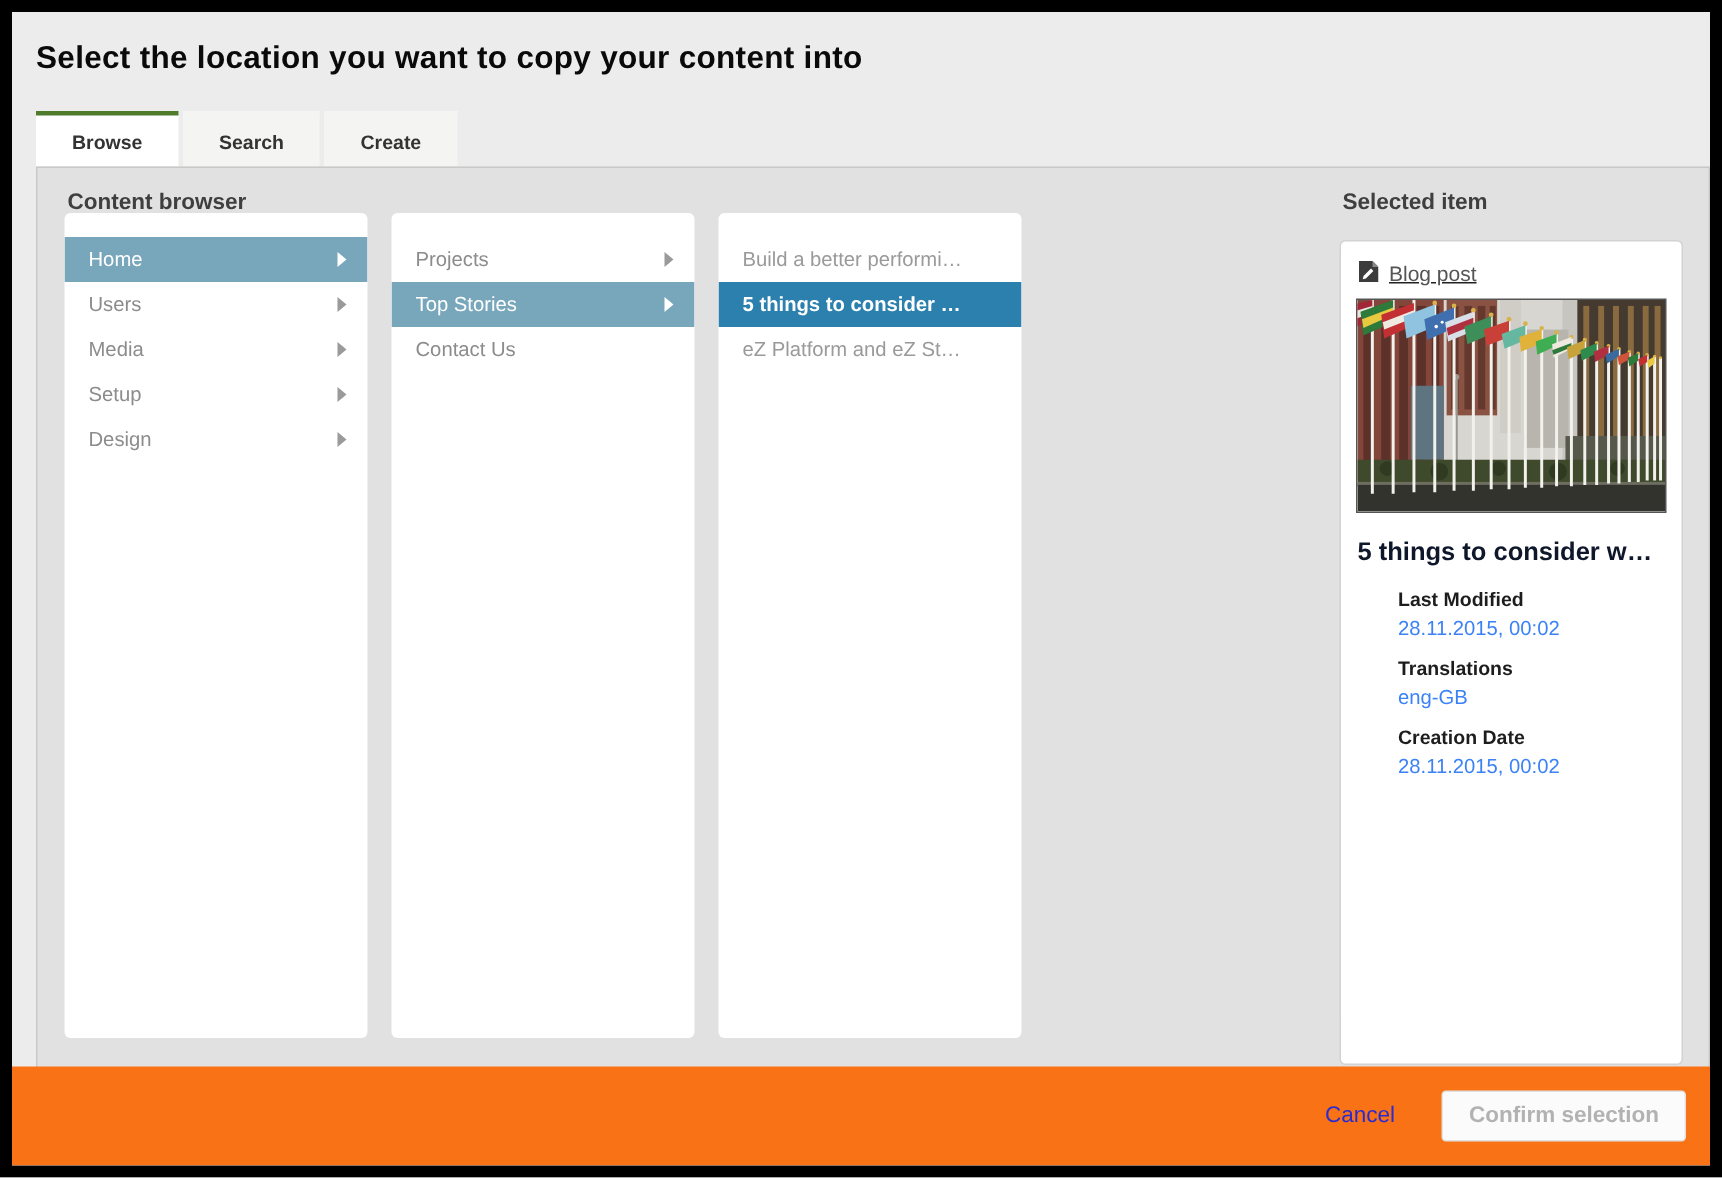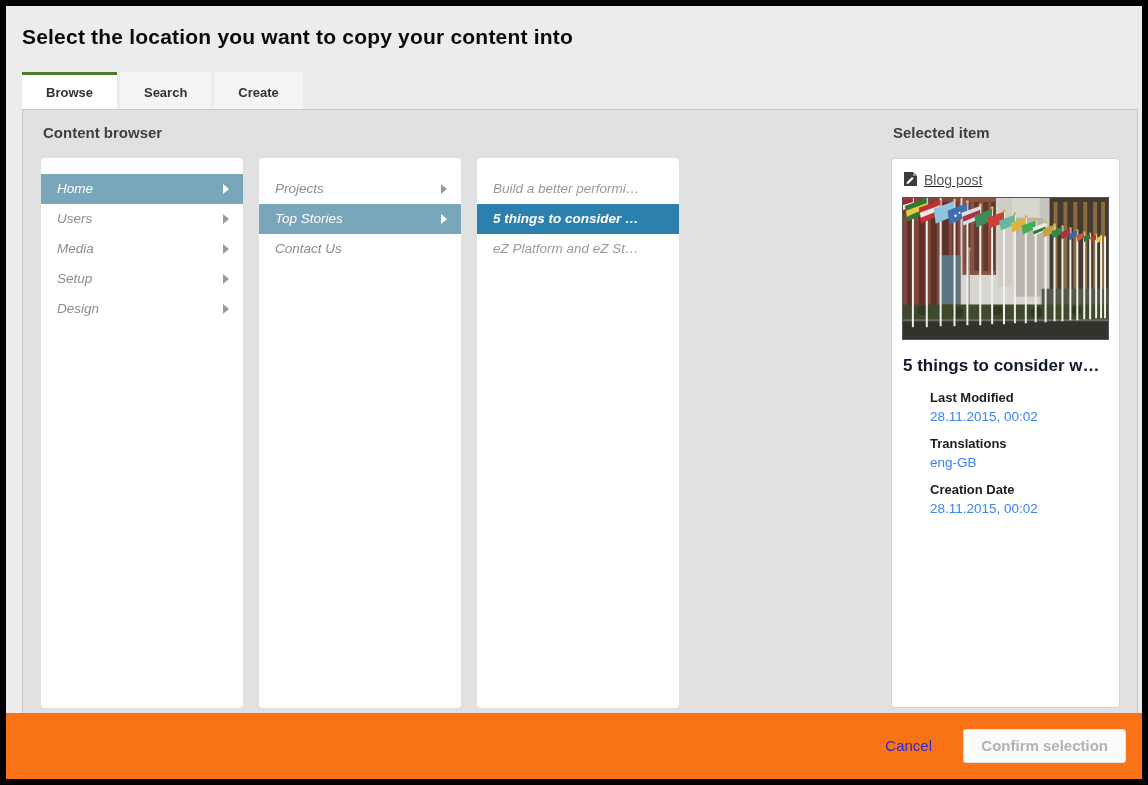--- a/index.html
+++ b/index.html
@@ -5,21 +5,21 @@
   * { margin:0; padding:0; box-sizing:border-box; }
   html,body { width:1148px; height:785px; }
   body {
     font-family:"Liberation Sans", sans-serif;
     background:#ececec;
     color:#222;
   }
   .page {
     position:relative;
     width:1148px; height:785px;
-    border:6px solid #000000;
+    border:8px solid #000000;
     background:#ececec;
     overflow:hidden;
   }
   
   .dlg-title {
     position:absolute; left:16px; top:19px;
     font-size:21px; font-weight:bold; color:#0a0a0a;
     letter-spacing:0.2px;
   }
   
@@ -43,21 +43,21 @@
     background:#e1e1e1;
     border:1px solid #c9c9c9;
   }
   .panel-heading {
     position:absolute; top:14px;
     font-size:15px; font-weight:bold; color:#3f3f3f;
   }
   .panel-heading.browser { left:20px; }
   .panel-heading.selected { left:870px; }
   
-  .columns { position:absolute; left:18px; top:48px; display:flex;font-style:italic; }
+  .columns { position:absolute; left:18px; top:30px; display:flex; }
   .col {
     width:202px; height:550px;
     background:#ffffff; border-radius:4px;
     margin-right:16px;
     padding-top:16px;
     overflow:hidden;
   }
   .row {
     height:30px; line-height:30px;
     padding:0 14px 0 16px;

